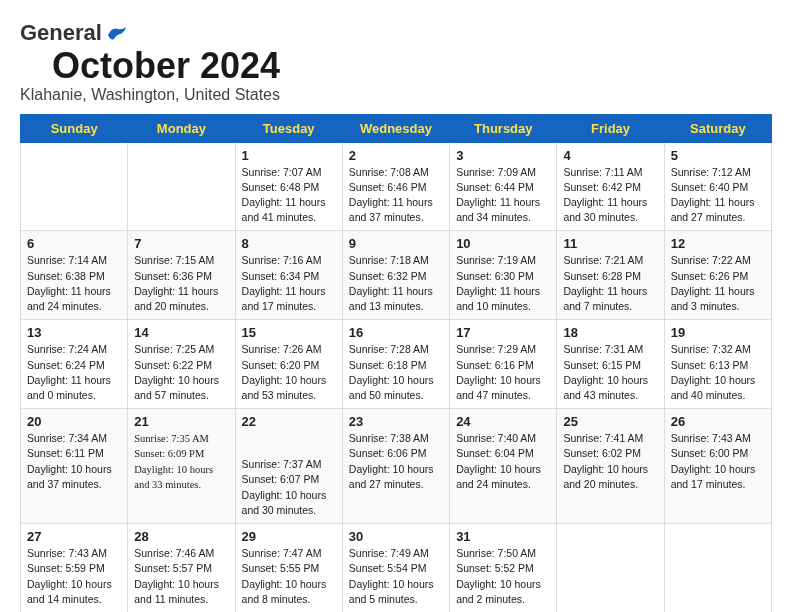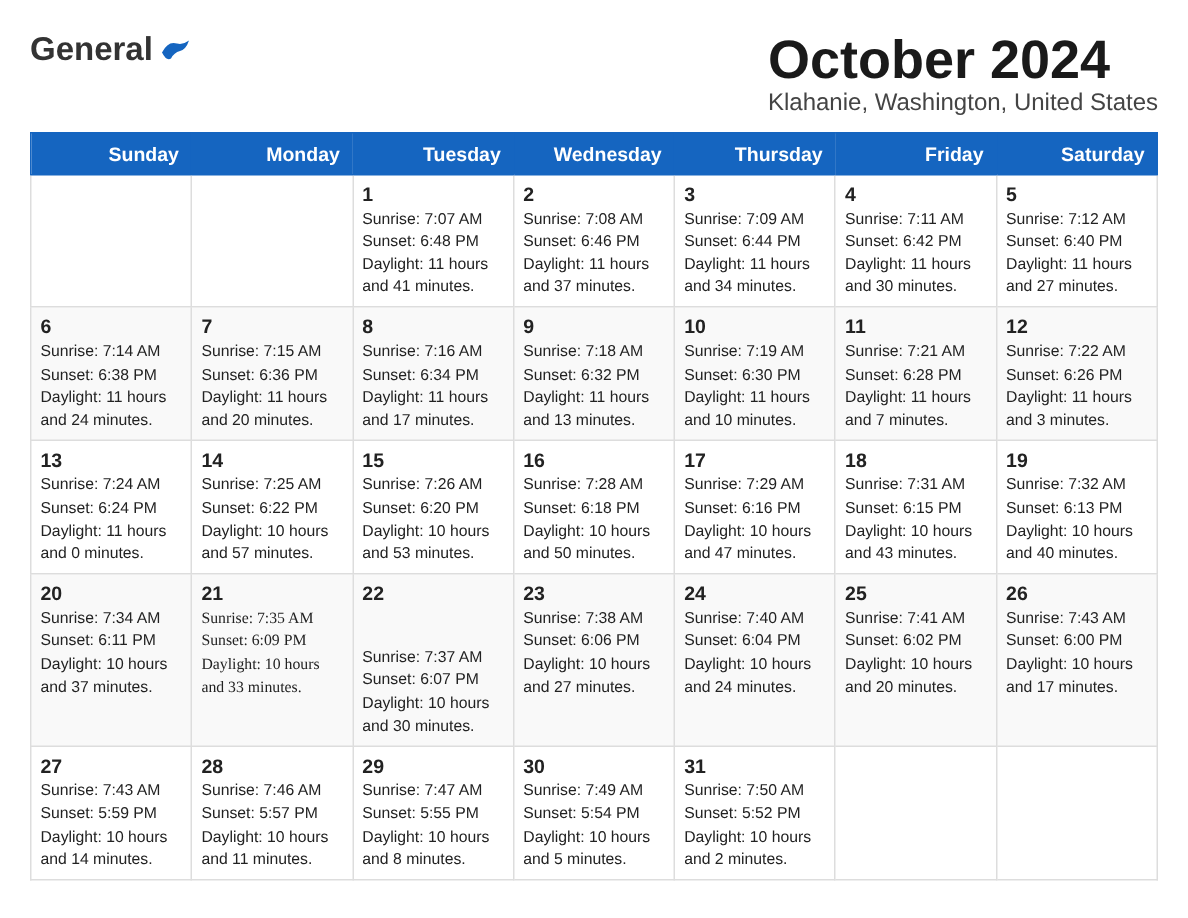--- a/index.html
+++ b/index.html
@@ -8,52 +8,54 @@
       background: #fff;
       width: 792px;
       min-height: 612px;
       padding: 20px;
     }
     .header {
       display: flex;
       justify-content: space-between;
       align-items: flex-start;
       margin-bottom: 10px;
+      flex-direction: column;
     }
     .logo-container {
       display: flex;
       flex-direction: column;
     }
     .logo-row {
       display: flex;
       align-items: center;
       gap: 2px;
     }
     .title-block {
+      text-align: right;
     }
     .title-block h1 {
       font-size: 36px;
       font-weight: bold;
       color: #1a1a1a;
       line-height: 1.1;
     }
     .title-block h2 {
       font-size: 16px;
       font-weight: normal;
       color: #444;
     }
     .calendar {
       width: 100%;
       border-collapse: collapse;
       border: 1px solid #ccc;
     }
     .calendar th {
       background-color: #1565c0;
-      color: #ffffff;
-      text-align: right;
+      color: #fde047;
+      text-align: center;
       padding: 6px 8px;
       font-size: 13px;
       font-weight: bold;
       border: 1px solid #1565c0;
     }
     .calendar td {
       vertical-align: top;
       padding: 5px 6px;
       font-size: 11px;
       color: #222;

